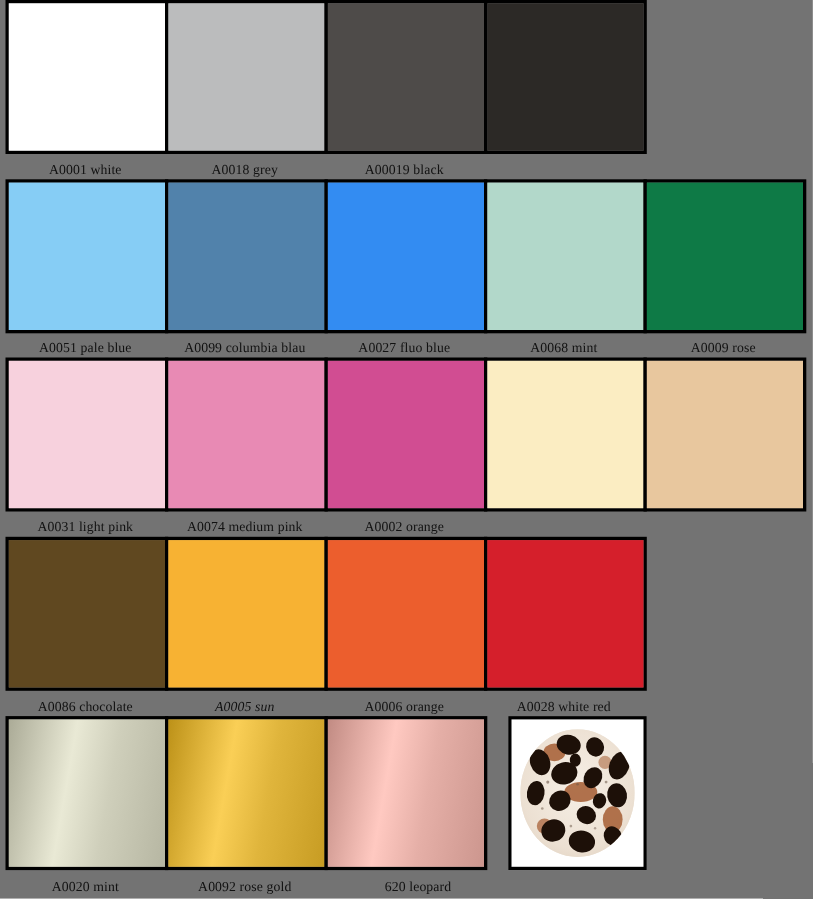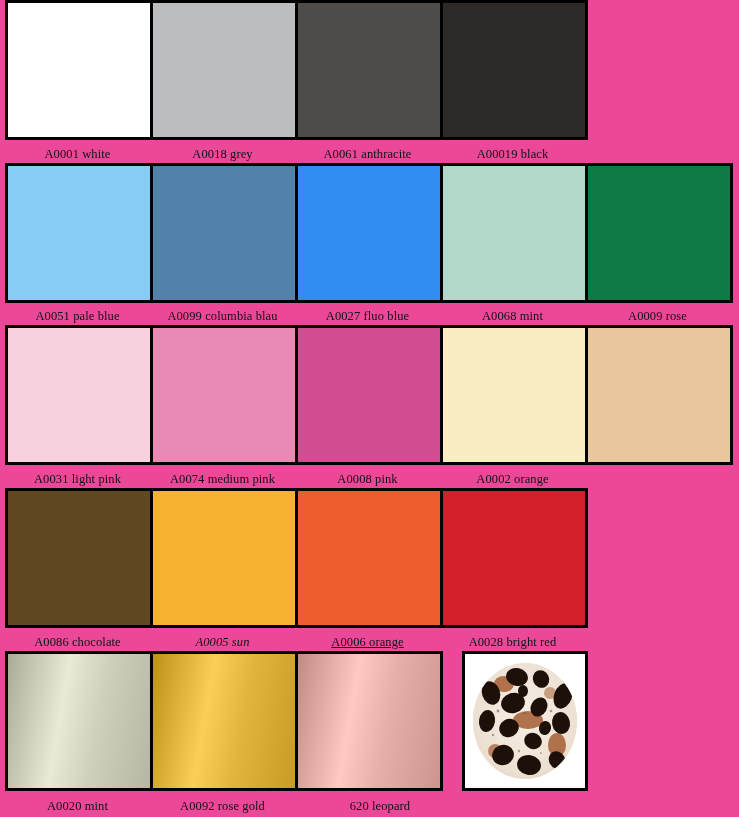--- a/index.html
+++ b/index.html
@@ -12,21 +12,21 @@
     width: 739px;
     height: 817px;
     font-family: "Liberation Serif", "DejaVu Serif", serif;
     color: #1a1a1a;
     overflow: hidden;
   }
   #sheet {
     position: relative;
     width: 739px;
     height: 817px;
-    background: #ec4899;
+    background: #737373;
   }
   .swatch-row {
     position: relative;
     width: 739px;
     box-sizing: border-box;
   }
   .row-tiles {
     display: flex;
     align-items: flex-start;
     padding-left: 5px;
@@ -100,21 +100,20 @@
       <div class="tile" style="width:148px;height:140px;">
         <span class="tile-fill" id="f-0-2" style="background: rgb(78, 75, 73);"></span>
       </div>
       <div class="tile" style="width:148px;height:140px;">
         <span class="tile-fill" id="f-0-3" style="background: rgb(44, 41, 38);"></span>
       </div>
     </div>
     <div class="row-labels" style="margin-top:5px;">
       <div class="label" style="width:145px;">A0001 white</div>
       <div class="label" style="width:145px;">A0018 grey</div>
-      <div class="label" style="width:145px;">A0061 anthracite</div>
       <div class="label" style="width:145px;">A00019 black</div>
     </div>
   </div>
 
   <div class="swatch-row" style="height:162px;">
     <div class="row-tiles" style="height:140px;">
       <div class="tile" style="width:148px;height:140px;">
         <span class="tile-fill" id="f-1-0" style="background: rgb(134, 205, 245);"></span>
       </div>
       <div class="tile" style="width:148px;height:140px;">
@@ -153,21 +152,20 @@
       <div class="tile" style="width:148px;height:140px;">
         <span class="tile-fill" id="f-2-3" style="background: rgb(251, 237, 194);"></span>
       </div>
       <div class="tile" style="width:148px;height:140px;">
         <span class="tile-fill" id="f-2-4" style="background: rgb(232, 199, 158);"></span>
       </div>
     </div>
     <div class="row-labels" style="margin-top:5px;">
       <div class="label" style="width:145px;">A0031 light pink</div>
       <div class="label" style="width:145px;">A0074 medium pink</div>
-      <div class="label" style="width:145px;">A0008 pink</div>
       <div class="label" style="width:145px;">A0002 orange</div>
     </div>
   </div>
 
   <div class="swatch-row" style="height:163px;">
     <div class="row-tiles" style="height:140px;">
       <div class="tile" style="width:148px;height:140px;">
         <span class="tile-fill" id="f-3-0" style="background: rgb(96, 72, 32);"></span>
       </div>
       <div class="tile" style="width:148px;height:140px;">
@@ -176,22 +174,22 @@
       <div class="tile" style="width:148px;height:140px;">
         <span class="tile-fill" id="f-3-2" style="background: rgb(236, 94, 45);"></span>
       </div>
       <div class="tile" style="width:148px;height:140px;">
         <span class="tile-fill" id="f-3-3" style="background: rgb(213, 31, 43);"></span>
       </div>
     </div>
     <div class="row-labels" style="margin-top:5px;">
       <div class="label" style="width:145px;">A0086 chocolate</div>
       <div class="label" style="width:145px;font-style:italic;">A0005 sun</div>
-      <div class="label" style="width:145px;text-decoration:underline;">A0006 orange</div>
-      <div class="label" style="width:145px;">A0028 bright red</div>
+      <div class="label" style="width:145px;">A0006 orange</div>
+      <div class="label" style="width:145px;">A0028 white red</div>
     </div>
   </div>
 
   <div class="swatch-row" style="height:166px;">
     <div class="row-tiles" style="height:140px;">
       <div class="tile" style="width:148px;height:140px;">
         <span class="tile-fill" id="f-4-0" style="background: linear-gradient(100deg, rgb(171, 171, 151) 0%, rgb(233, 233, 213) 38%, rgb(207, 207, 187) 62%, rgb(182, 182, 162) 100%);"></span>
       </div>
       <div class="tile" style="width:148px;height:140px;">
         <span class="tile-fill" id="f-4-1" style="background: linear-gradient(100deg, rgb(188, 145, 24) 0%, rgb(250, 207, 86) 38%, rgb(224, 181, 60) 62%, rgb(199, 156, 35) 100%);"></span>

